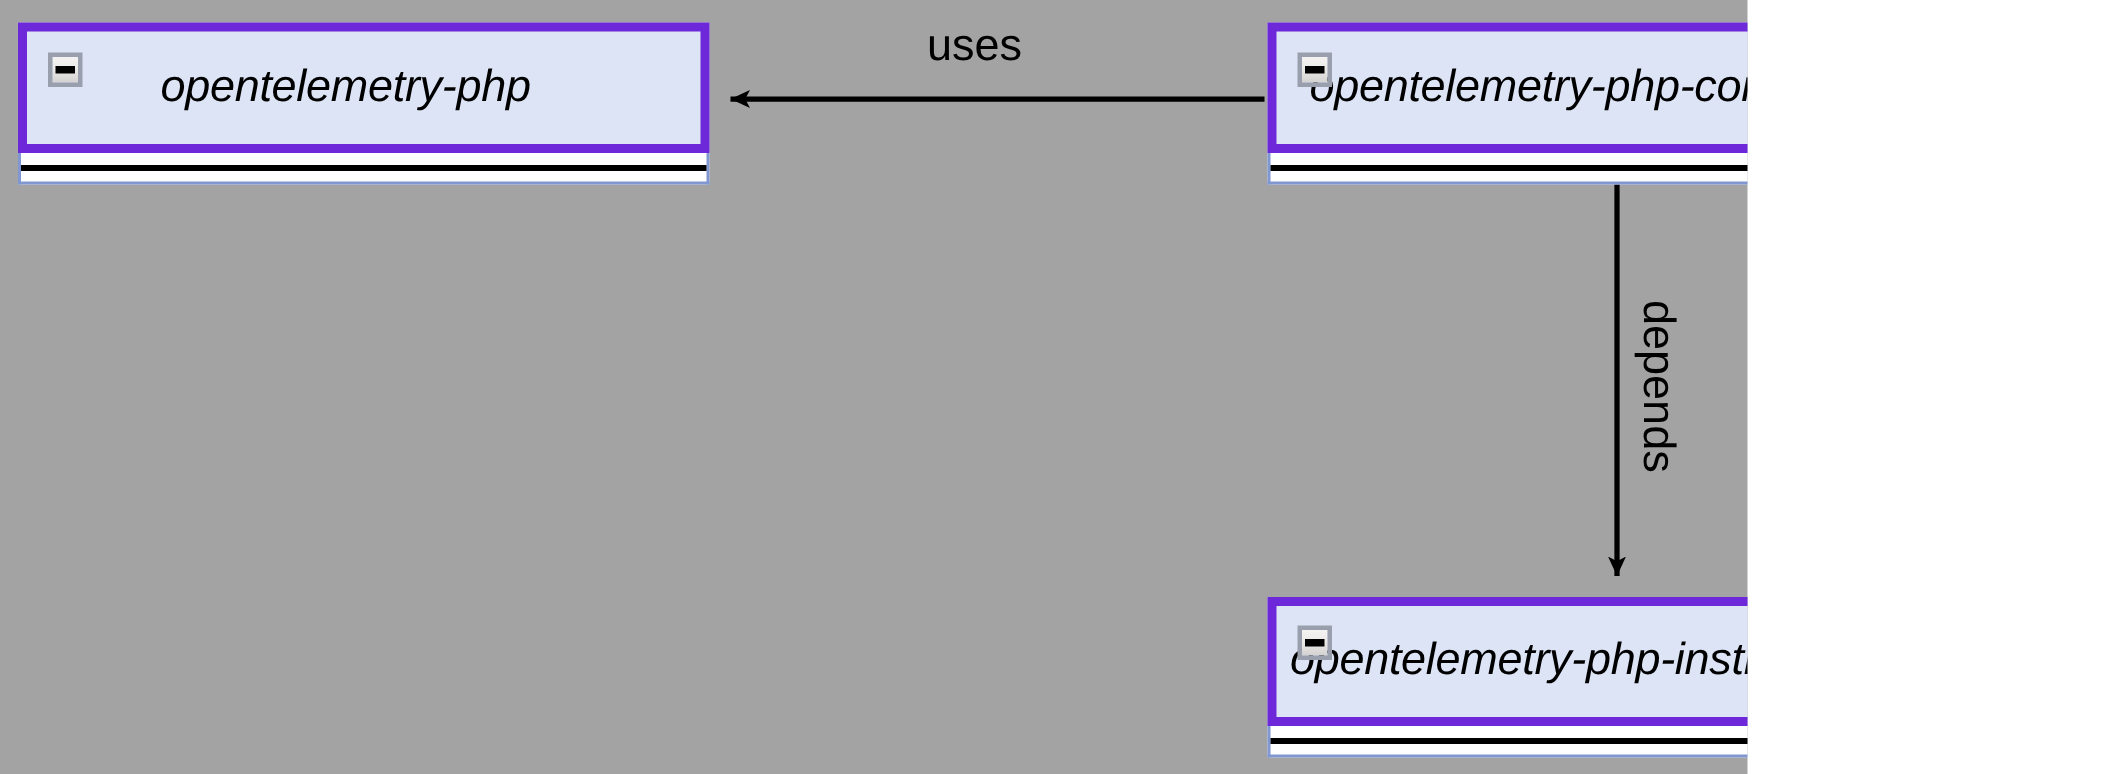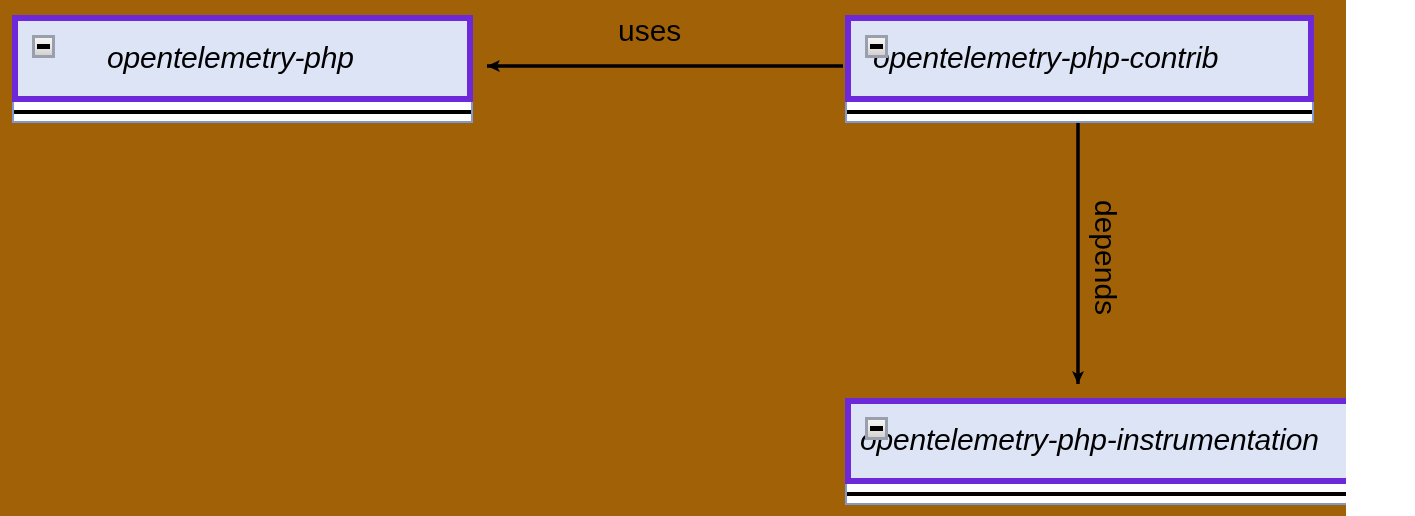--- a/index.html
+++ b/index.html
@@ -6,23 +6,23 @@
   html, body {
     margin: 0;
     padding: 0;
     background: #ffffff;
   }
   body {
     font-family: "Liberation Sans", "DejaVu Sans", sans-serif;
   }
   #canvas {
     position: relative;
-    width: 1346px;
+    width: 1165px;
     height: 516px;
-    background: #a16207;
+    background: #a3a3a3;
     overflow: hidden;
   }
 
   
   .node {
     position: absolute;
     box-sizing: border-box;
     border: 2px solid #8architecture;
   }
   .node-body {

